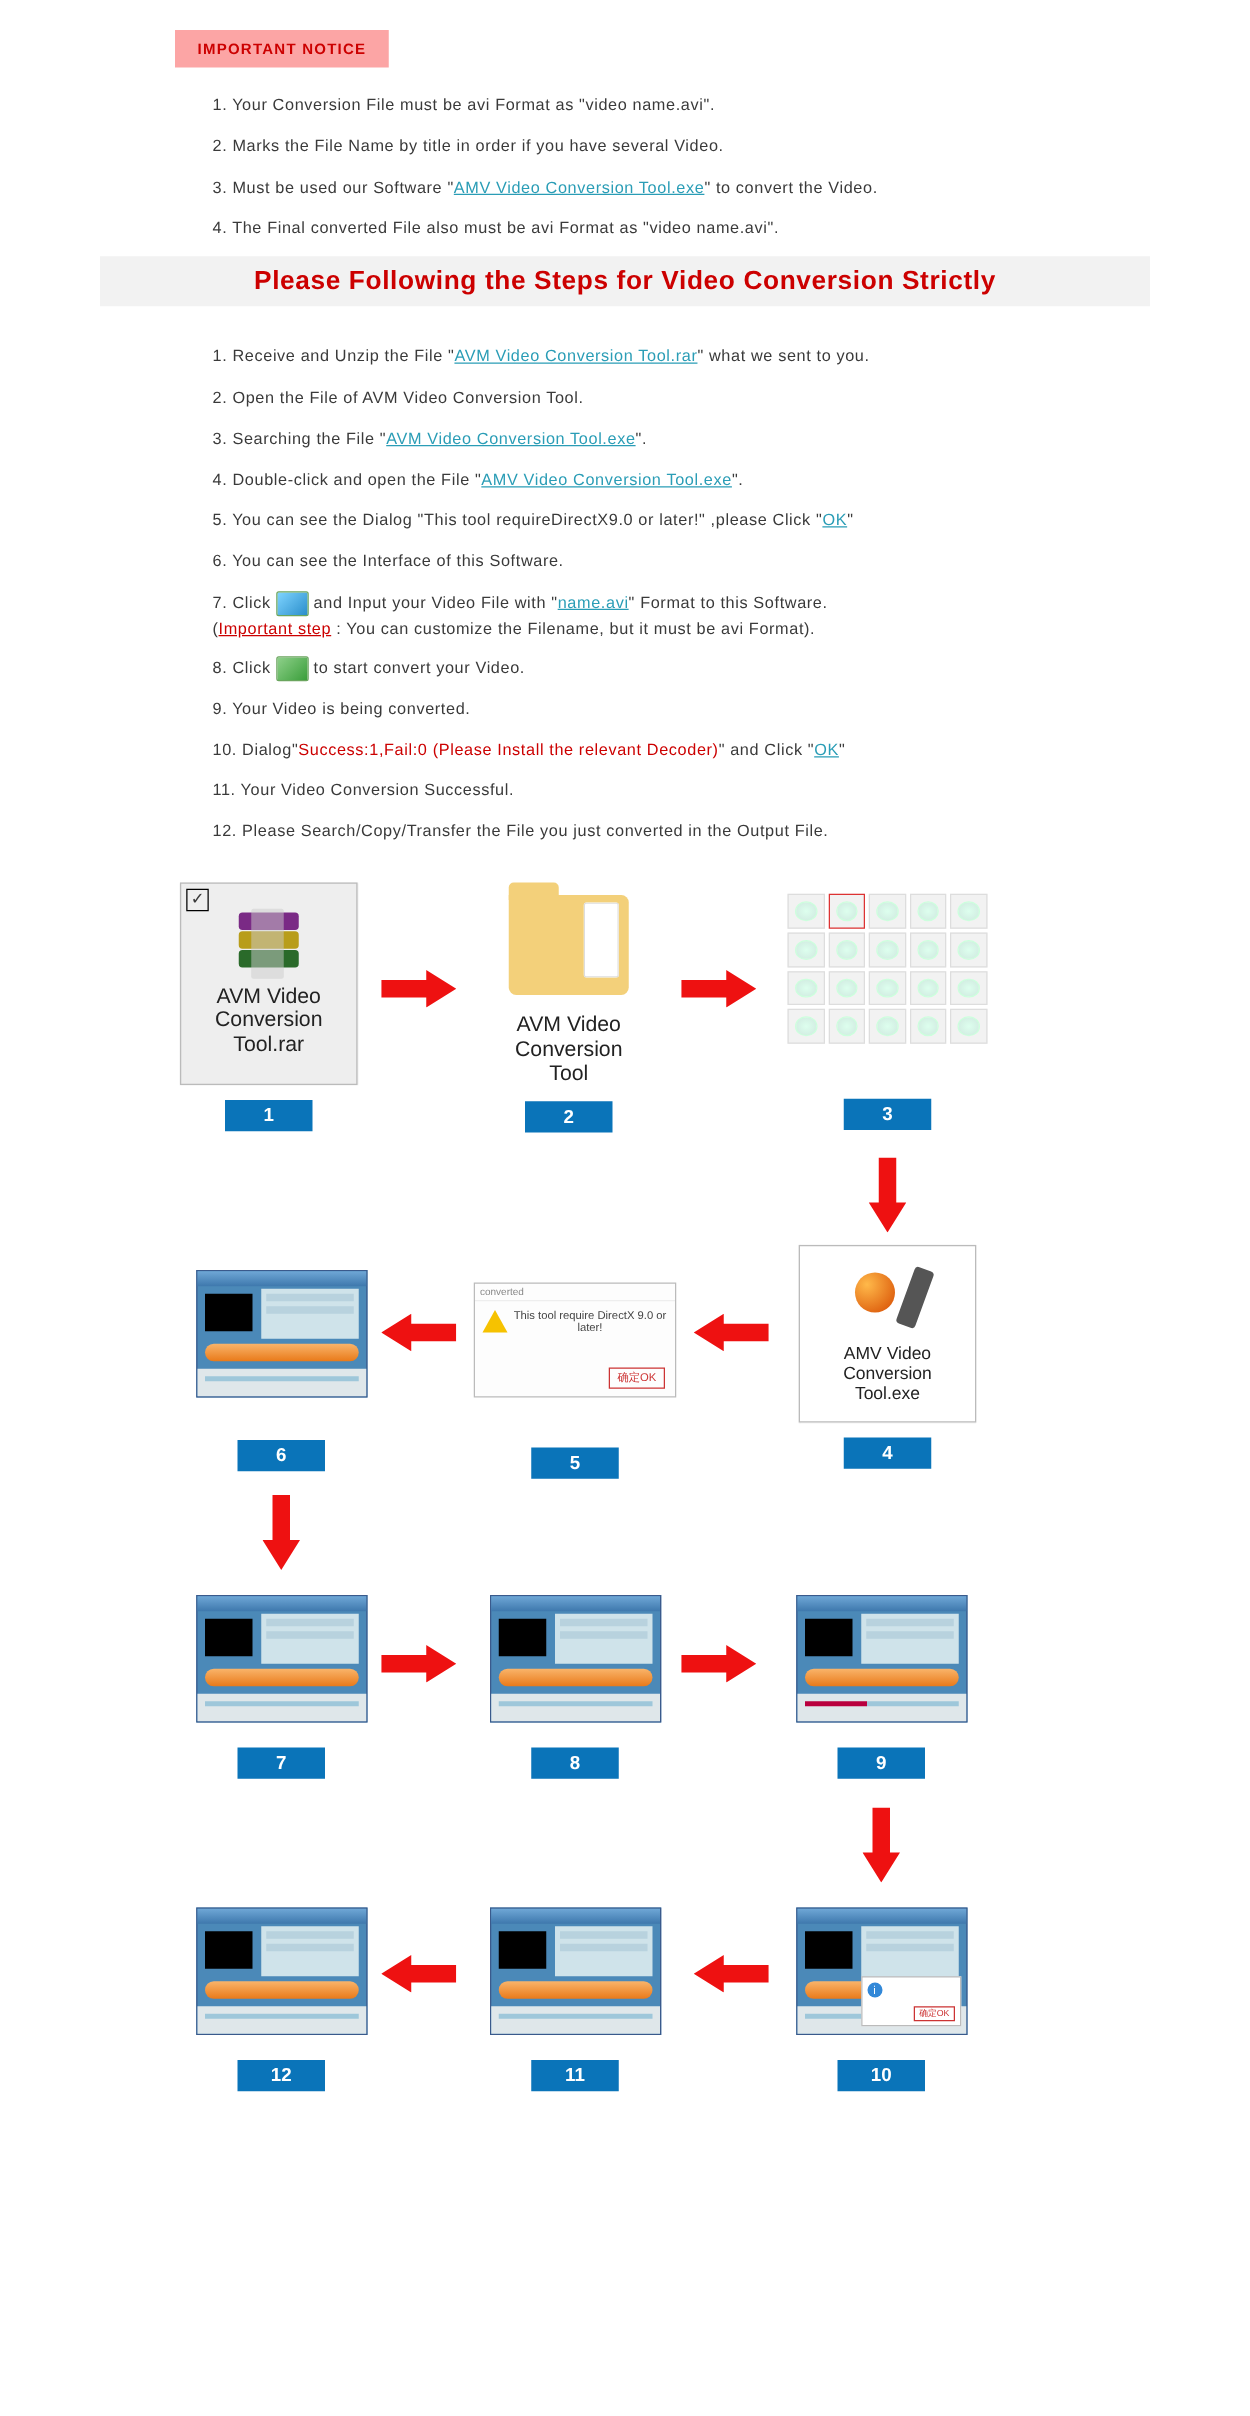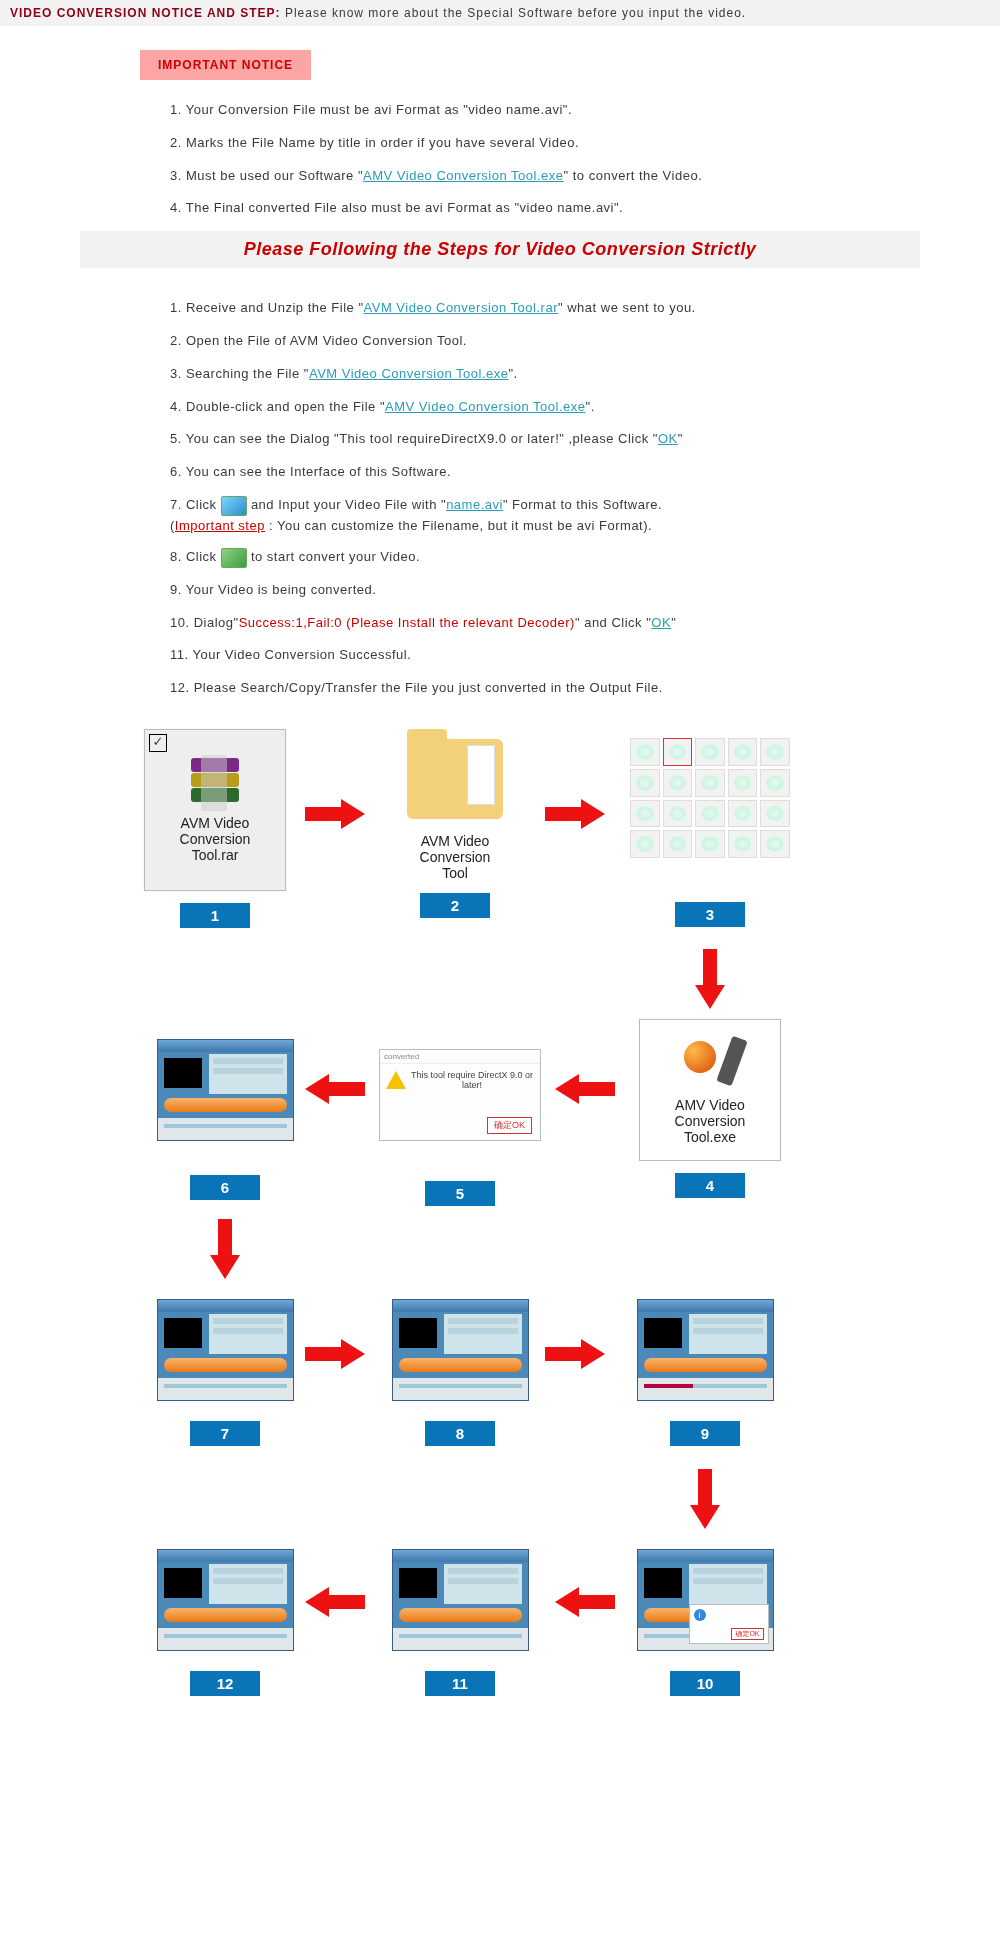--- a/index.html
+++ b/index.html
@@ -5,30 +5,30 @@
   html,body{margin:0;padding:0;background:#fff;font-family:Arial,Helvetica,sans-serif;color:#3a3a3a;}
   .page{width:1000px;margin:0 auto;}
   .top-bar{background:#f2f2f2;padding:6px 10px;font-size:12px;letter-spacing:1px;}
   .top-bar .hl{color:#8c001a;font-weight:bold;}
   .notice-box{display:inline-block;background:#fca5a5;padding:8px 18px;margin:24px 0 20px 140px;color:#cc0000;font-weight:bold;font-size:12px;letter-spacing:1px;}
   .list{margin:0 0 10px 170px;font-size:13px;line-height:1.6;letter-spacing:0.5px;}
   .list .item{margin-bottom:12px;}
   .link{color:#2a9db6;text-decoration:underline;}
   .red{color:#cc0000;}
   .red-u{color:#cc0000;text-decoration:underline;}
-  .banner{background:#f2f2f2;text-align:center;padding:8px 0;color:#cc0000;font-weight:bold;font-size:18px;margin:12px 80px 30px 80px;letter-spacing:0.5px;font-style:italic;}
+  .banner{background:#f2f2f2;text-align:center;padding:8px 0;color:#cc0000;font-weight:bold;font-size:21px;margin:12px 80px 30px 80px;letter-spacing:0.5px;}
   .icon-thumb{display:inline-block;width:24px;height:18px;vertical-align:middle;border:1px solid #6aa55e;background:linear-gradient(135deg,#8ed08a,#3a9e3a);border-radius:2px;position:relative;}
   .icon-thumb.blue{background:linear-gradient(135deg,#7fd4ff,#2a8ecb);}
   
   .diagram{position:relative;width:740px;height:1180px;margin:30px auto 40px auto;}
   .cell{position:absolute;text-align:center;}
   .mock{width:130px;height:120px;border:1px solid #bbb;background:#fff;box-shadow:0 0 1px rgba(0,0,0,.15);margin:0 auto 6px auto;position:relative;display:flex;align-items:center;justify-content:center;flex-direction:column;}
   .mock.tall{height:160px;}
   .mock.square{width:140px;height:140px;}
-  .mock-label{font-size:14px;color:#222;line-height:1.15;margin-top:2px;}
+  .mock-label{font-size:17px;color:#222;line-height:1.15;margin-top:2px;}
   .num{display:block;width:70px;margin:12px auto 0 auto;background:#0a74b9;color:#fff;text-align:center;padding:4px 0;font-weight:bold;font-size:15px;letter-spacing:0px;}
   .app-window{width:135px;height:100px;border:1px solid #3a5a8c;background:#4b89b8;position:relative;margin:0 auto 6px auto;}
   .app-window .head{height:12px;background:linear-gradient(#6fa7d6,#3e78ad);}
   .app-window .side{position:absolute;top:18px;left:6px;width:38px;height:30px;background:#000;}
   .app-window .panel{position:absolute;top:14px;right:6px;width:78px;height:40px;background:#cfe3ea;}
   .app-window .panel::before,.app-window .panel::after{content:"";position:absolute;left:4px;right:4px;height:6px;background:#b8d2de;}
   .app-window .panel::before{top:4px;}
   .app-window .panel::after{top:14px;}
   .app-window .bar{position:absolute;left:6px;right:6px;height:14px;background:linear-gradient(#f9b46a,#e97a1a);border-radius:7px;top:58px;}
   .app-window .bot{position:absolute;left:0;right:0;bottom:0;height:22px;background:#dfe7ea;}
@@ -61,24 +61,20 @@
   .arrow svg{display:block;}
   .overlay-box{position:absolute;right:4px;bottom:6px;width:78px;height:38px;background:#fff;border:1px solid #bbb;}
   .overlay-box .i{position:absolute;left:4px;top:4px;width:12px;height:12px;border-radius:50%;background:#3288d8;color:#fff;font-size:9px;line-height:12px;text-align:center;}
   .overlay-box .ob{position:absolute;right:4px;bottom:3px;border:1px solid #c33;color:#c33;font-size:7px;padding:0 3px;}
 </style>
 </head>
 <body>
 
 <div class="page">
 
-  <div class="top-bar">
-    <span class="hl">VIDEO CONVERSION NOTICE AND STEP:</span>
-    <span>Please know more about the Special Software before you input the video.</span>
-  </div>
 
   <div class="notice-box">IMPORTANT NOTICE</div>
 
   <div class="list">
     <div class="item">1. Your Conversion File  must be avi Format as "video name.avi".</div>
     <div class="item">2. Marks the File Name by title in order if you have several Video.</div>
     <div class="item">
       <span>3. Must be used our Software "</span><a class="link">AMV Video Conversion Tool.exe</a><span>" to convert the Video.</span>
     </div>
     <div class="item">4. The Final converted File also must be avi Format as "video name.avi".</div>

